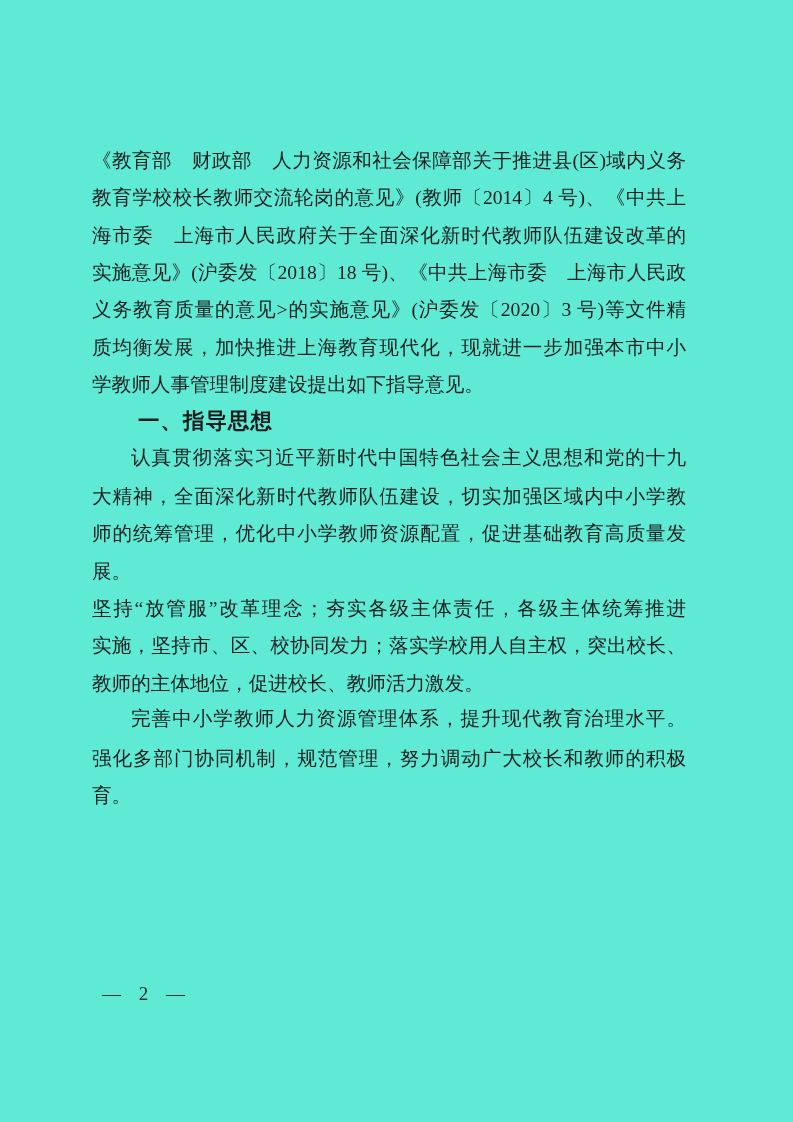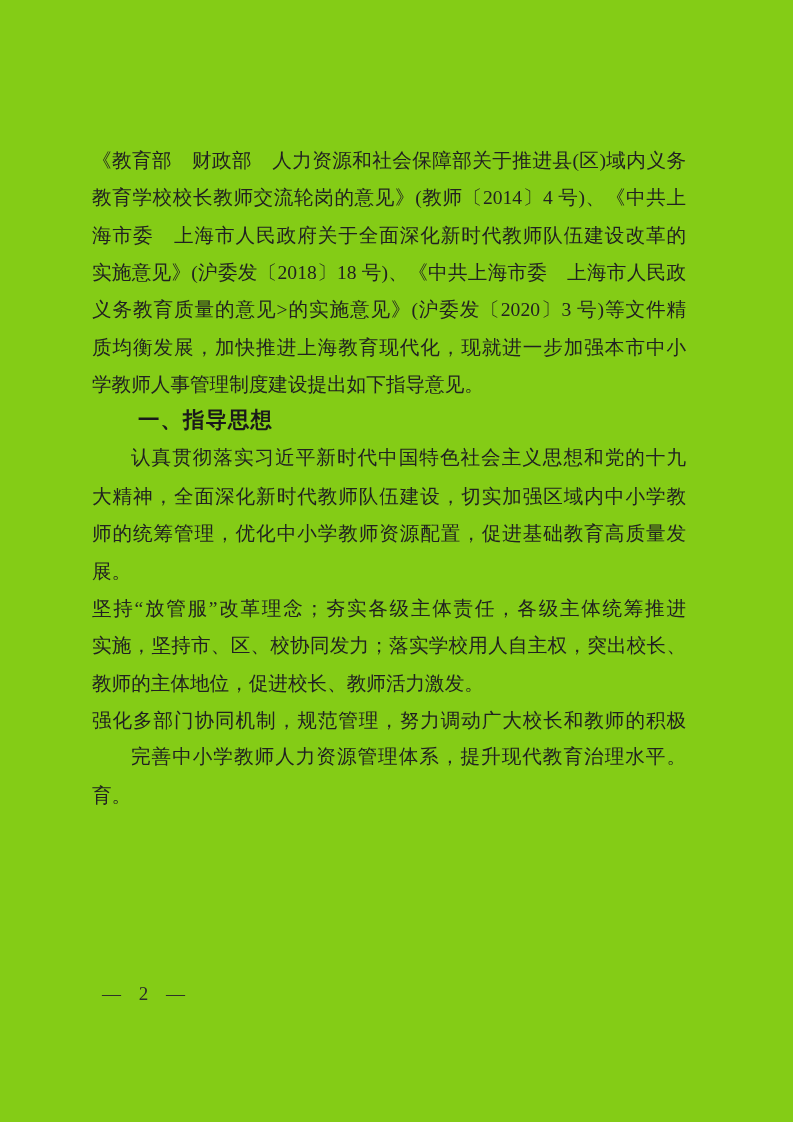--- a/index.html
+++ b/index.html
@@ -8,21 +8,21 @@
     height: 1122px;
     position: relative;
     background: #ffffff;
     overflow: hidden;
     font-family: "Liberation Serif", serif;
     color: #212121;
   }
   .page {
     position: absolute;
     inset: 0;
-    background: #84cc16;
+    background: #5eead4;
   }
   .content {
     position: absolute;
     left: 92px;
     top: 142px;
     width: 594px;
     font-size: 19.6px;
   }
   .line {
     height: 37.35px;
@@ -32,21 +32,21 @@
     overflow: hidden;
   }
   .line.last {
     text-align-last: left;
   }
   .line.ind {
     text-indent: 39px;
     font-family: Liberation Mono, monospace;
   }
   .line.heading {
-    font-family: Liberation Mono, monospace;
+    font-family: Liberation Serif, serif;
     font-weight: bold;
     font-size: 21.5px;
     color: #1a1a1a;
     text-align: center;
     text-align-last: left;
     text-indent: 46px;
     letter-spacing: 1px;
   }
   .footer {
     position: absolute;
@@ -85,22 +85,22 @@
       <div class="line last">展。</div>
     </div>
 
     <div>
       <div class="line">坚持“放管服”改革理念；夯实各级主体责任，各级主体统筹推进</div>
       <div class="line">实施，坚持市、区、校协同发力；落实学校用人自主权，突出校长、</div>
       <div class="line last">教师的主体地位，促进校长、教师活力激发。</div>
     </div>
 
     <div>
+      <div class="line ind">完善中小学教师人力资源管理体系，提升现代教育治理水平。</div>
       <div class="line">强化多部门协同机制，规范管理，努力调动广大校长和教师的积极</div>
-      <div class="line ind">完善中小学教师人力资源管理体系，提升现代教育治理水平。</div>
       <div class="line last">育。</div>
     </div>
 
   </div>
 
   <div class="footer">— 2 —</div>
 
 </div>
 
 </body></html>

